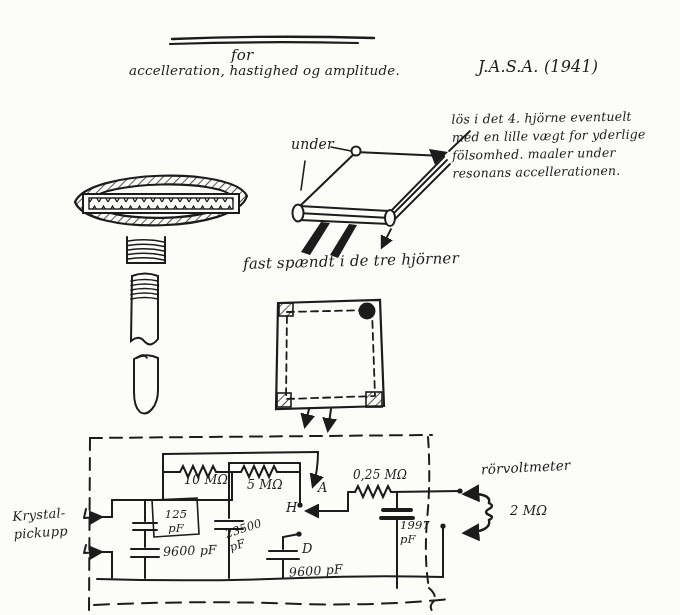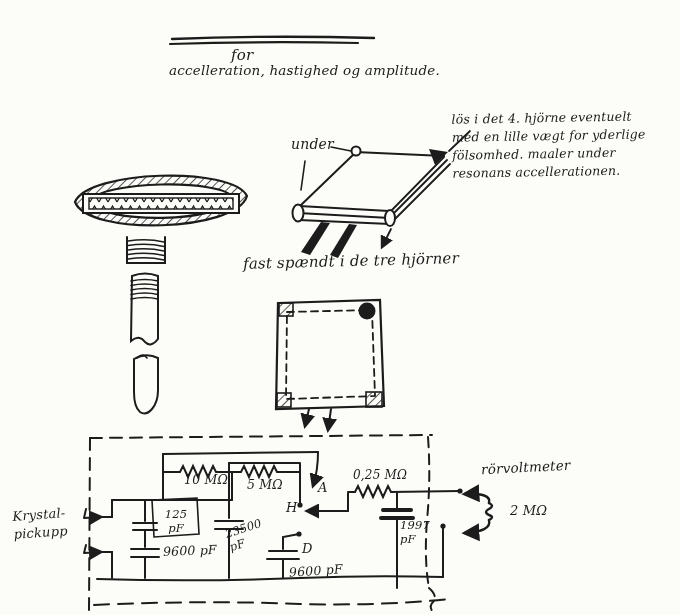--- a/index.html
+++ b/index.html
@@ -141,21 +141,22 @@
     </g>
 
     <g stroke="#1c1c1c" fill="none" stroke-width="2.4" stroke-linecap="round">
       <path d="M489,503 C491,496 482,493 465,494" marker-end="url(#arr)"></path>
       <path d="M489,503 q6,3 0,6 q-6,3 0,6 q6,2 0,5"></path>
       <path d="M489,520 C491,528 482,532 465,533" marker-end="url(#arr)"></path>
     </g>
   </svg>
 
   <div class="hw" style="left:231px;top:45px;font-size:15px;">for</div>
-  <div class="hw" style="left:129px;top:61px;font-size:13.5px;margin-left:40px;">accelleration, hastighed og amplitude.</div>
+  <div class="hw" style="left:129px;top:61px;font-size:13.5px;">accelleration, hastighed og amplitude.</div>
+  <div class="hw" style="left:478px;top:55px;font-size:16px;">J.A.S.A. (1941)</div>
 
   <div class="hw" style="left:452px;top:109px;font-size:12.5px;transform:rotate(-1deg);">lös i det 4. hjörne eventuelt
 med en lille vægt for yderlige
 fölsomhed. maaler under
 resonans accellerationen.</div>
   <div class="hw" style="left:291px;top:134px;font-size:14px;">under</div>
   <div class="hw" style="left:243px;top:251px;font-size:15px;transform:rotate(-1.5deg);">fast spændt i de tre hjörner</div>
 
   <div class="hw" style="left:13px;top:506px;font-size:13px;transform:rotate(-4deg);line-height:1.35;">Krystal-
 pickupp</div>

